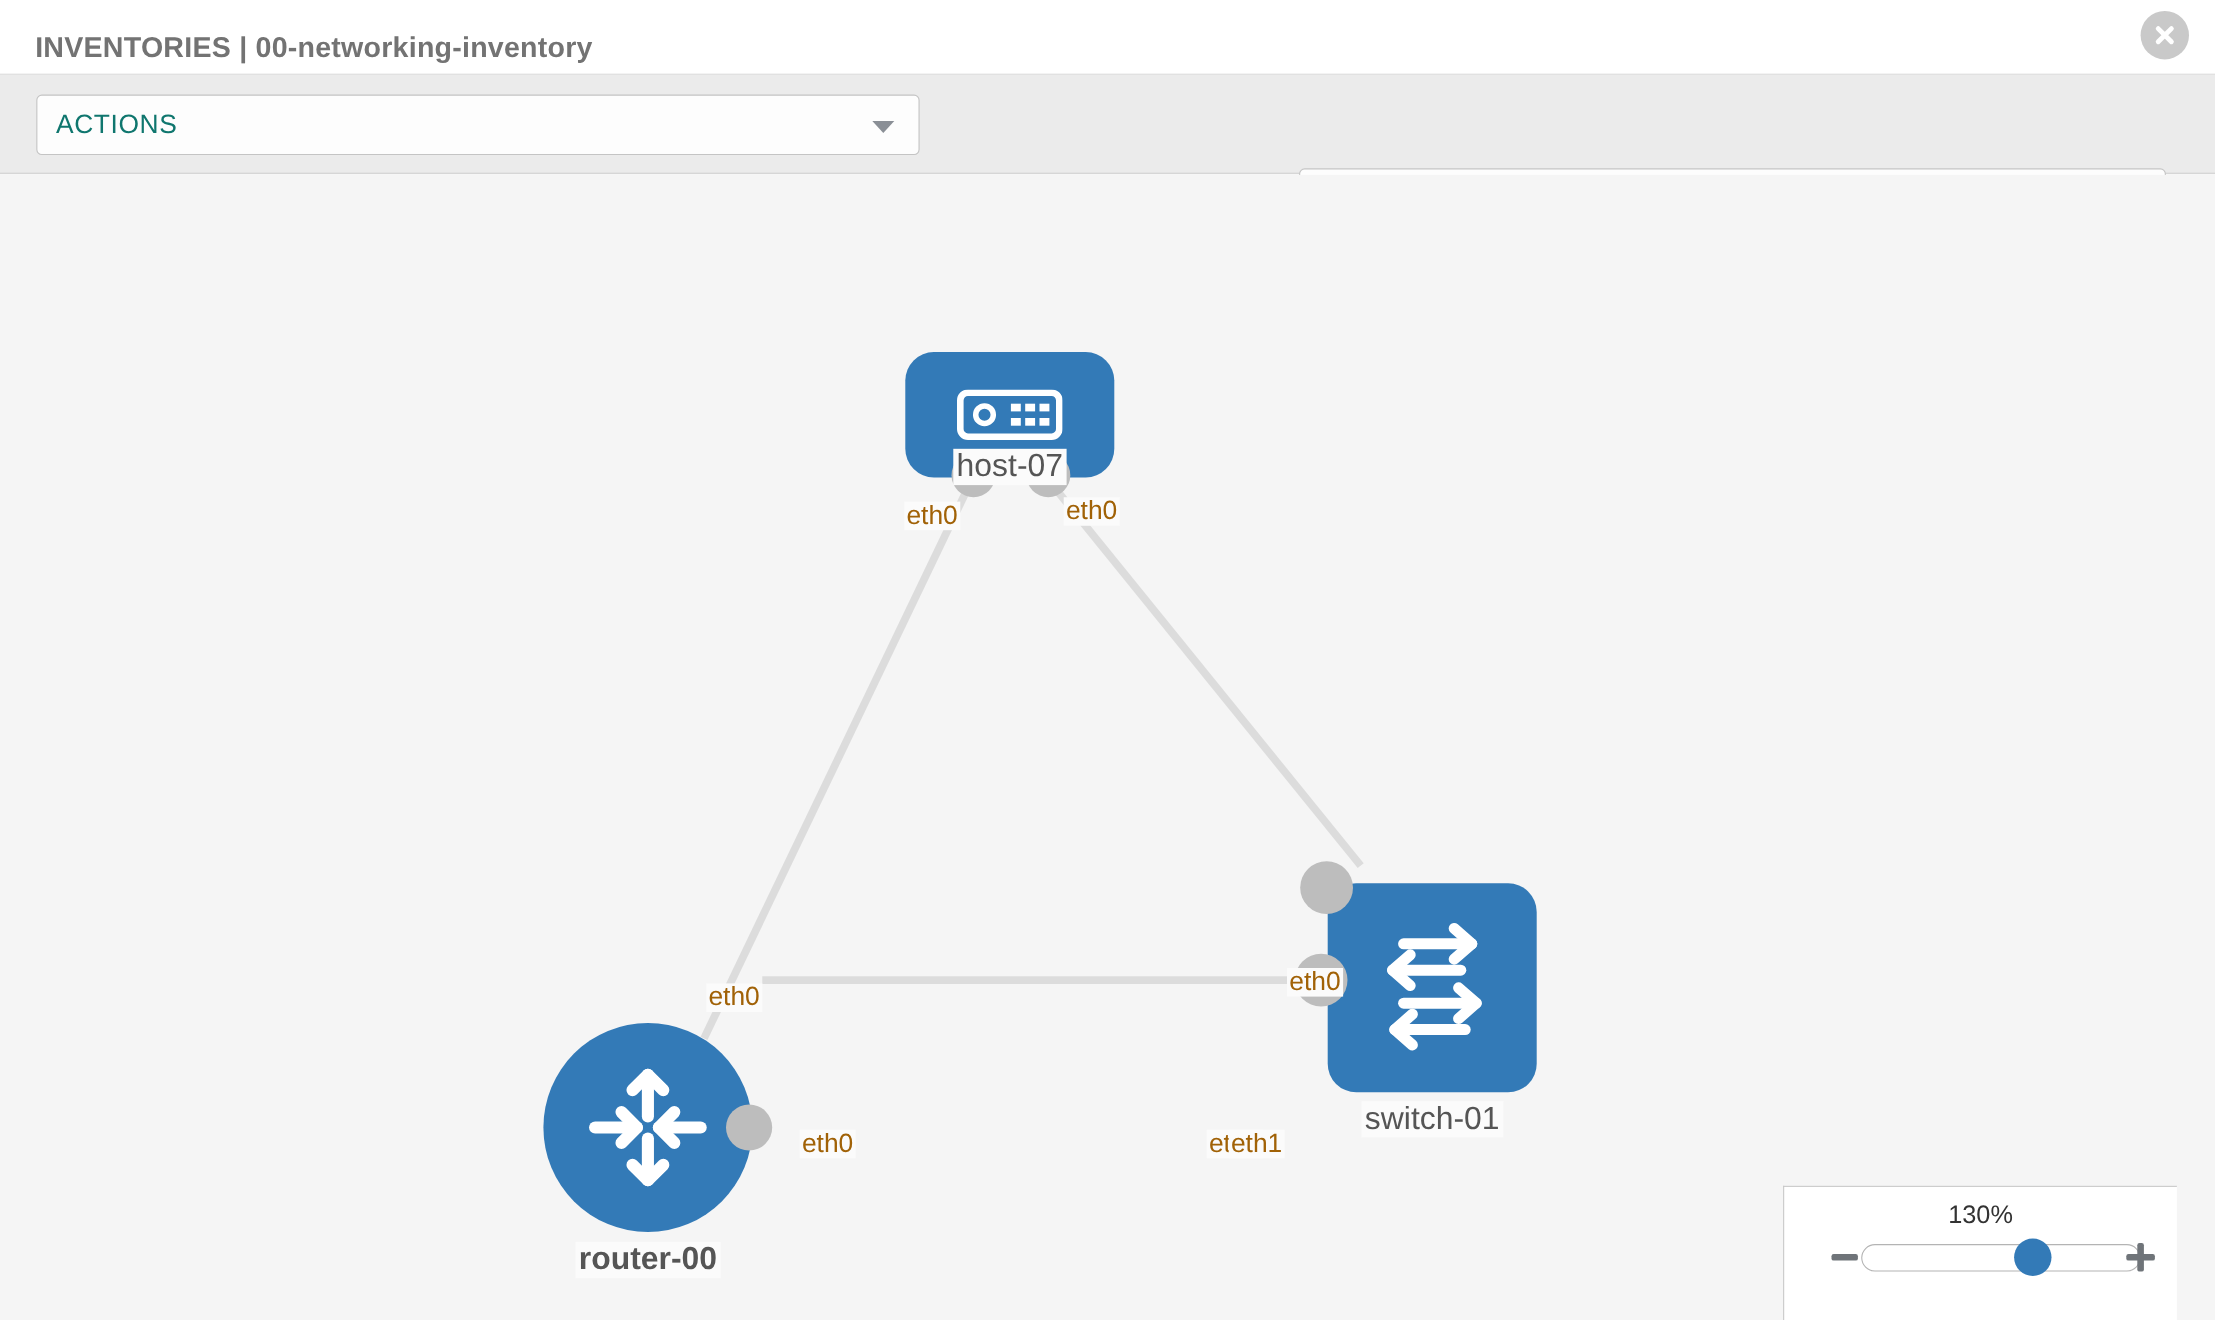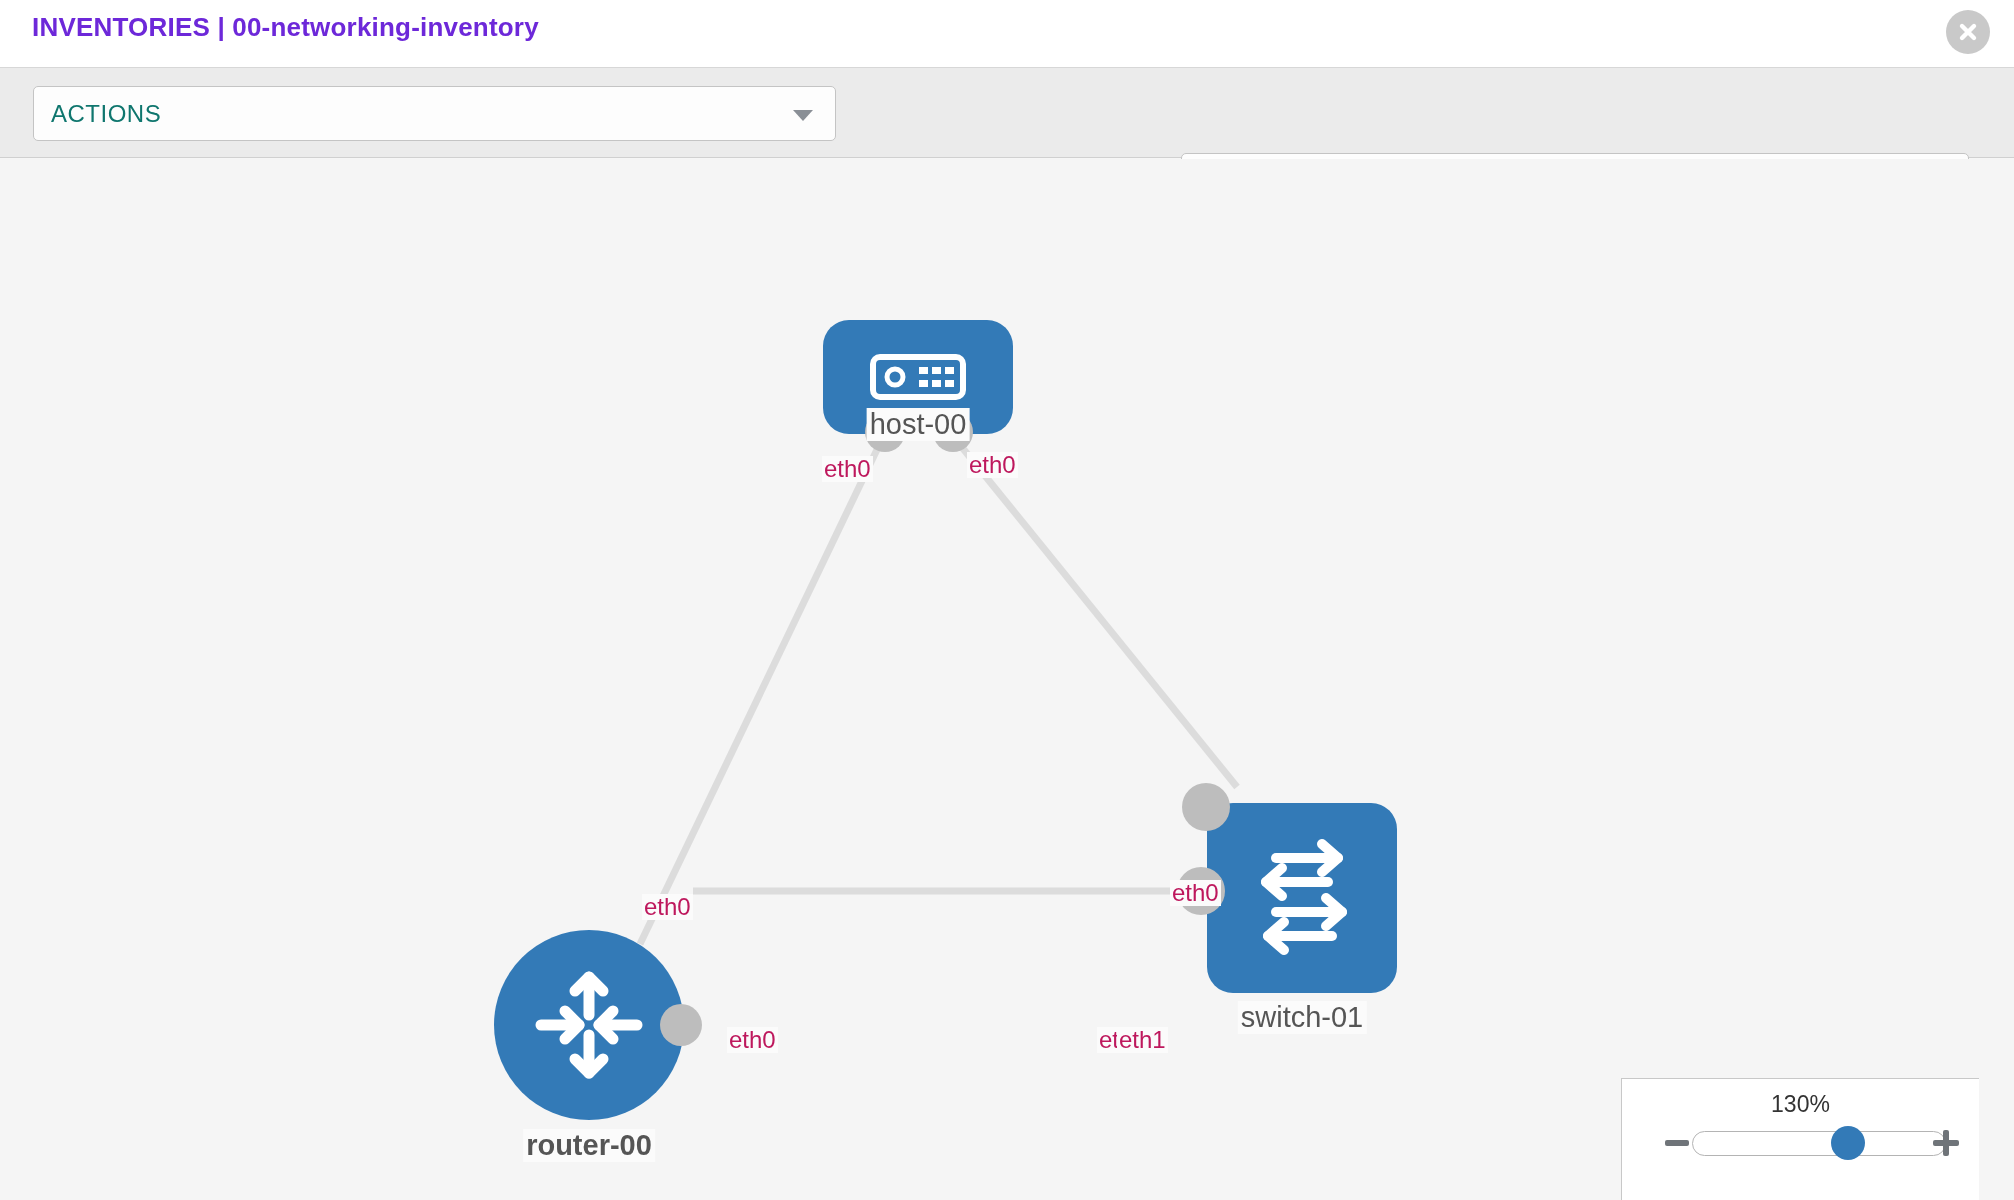--- a/index.html
+++ b/index.html
@@ -24,24 +24,24 @@
     position: absolute;
     top: 0; left: 0;
     width: 2014px;
     height: 68px;
     background: #ffffff;
     border-bottom: 1px solid #d7d7d7;
   }
   .header-title {
     position: absolute;
     left: 32px;
-    top: 12px;
+    top: 28px;
     font-size: 26px;
     font-weight: bold;
-    color: #6d28d9;
+    color: #737373;
     letter-spacing: 0.2px;
     white-space: nowrap;
   }
   .close-btn {
     position: absolute;
     right: 24px;
     top: 10px;
     width: 44px;
     height: 44px;
     border-radius: 50%;
@@ -178,21 +178,21 @@
   .nub {
     position: absolute;
     background: #bdbdbd;
     border-radius: 50%;
   }
 
   
   .port-label {
     position: absolute;
     font-size: 24px;
-    color: #be185d;
+    color: #a16207;
     background: #fbfbfb;
     padding: 0 2px;
     white-space: nowrap;
     line-height: 1.1;
   }
 
   
   .zoom-panel {
     position: absolute;
     left: 1621px;
@@ -311,21 +311,21 @@
           <circle cx="25" cy="23" r="8" fill="none" stroke="#ffffff" stroke-width="5"></circle>
           <rect x="49" y="13" width="9" height="7" fill="#ffffff"></rect>
           <rect x="62" y="13" width="9" height="7" fill="#ffffff"></rect>
           <rect x="75" y="13" width="9" height="7" fill="#ffffff"></rect>
           <rect x="49" y="26" width="9" height="7" fill="#ffffff"></rect>
           <rect x="62" y="26" width="9" height="7" fill="#ffffff"></rect>
           <rect x="75" y="26" width="9" height="7" fill="#ffffff"></rect>
         </svg>
       </div>
 
-      <div class="node-label" style="top:88px;">host-00</div>
+      <div class="node-label" style="top:88px;">host-07</div>
     </div>
 
     <div class="port-label" style="left:822px; top:297px;">eth0</div>
     <div class="port-label" style="left:967px; top:293px;">eth0</div>
 
     <div class="node node-router" style="left:494px; top:771px;font-weight:bold;">
       <div class="nub" style="left:166px; top:74px; width:42px; height:42px;"></div>
 
       <div class="node-shape">
         <svg width="116" height="116" viewBox="0 0 116 116" aria-hidden="true">

